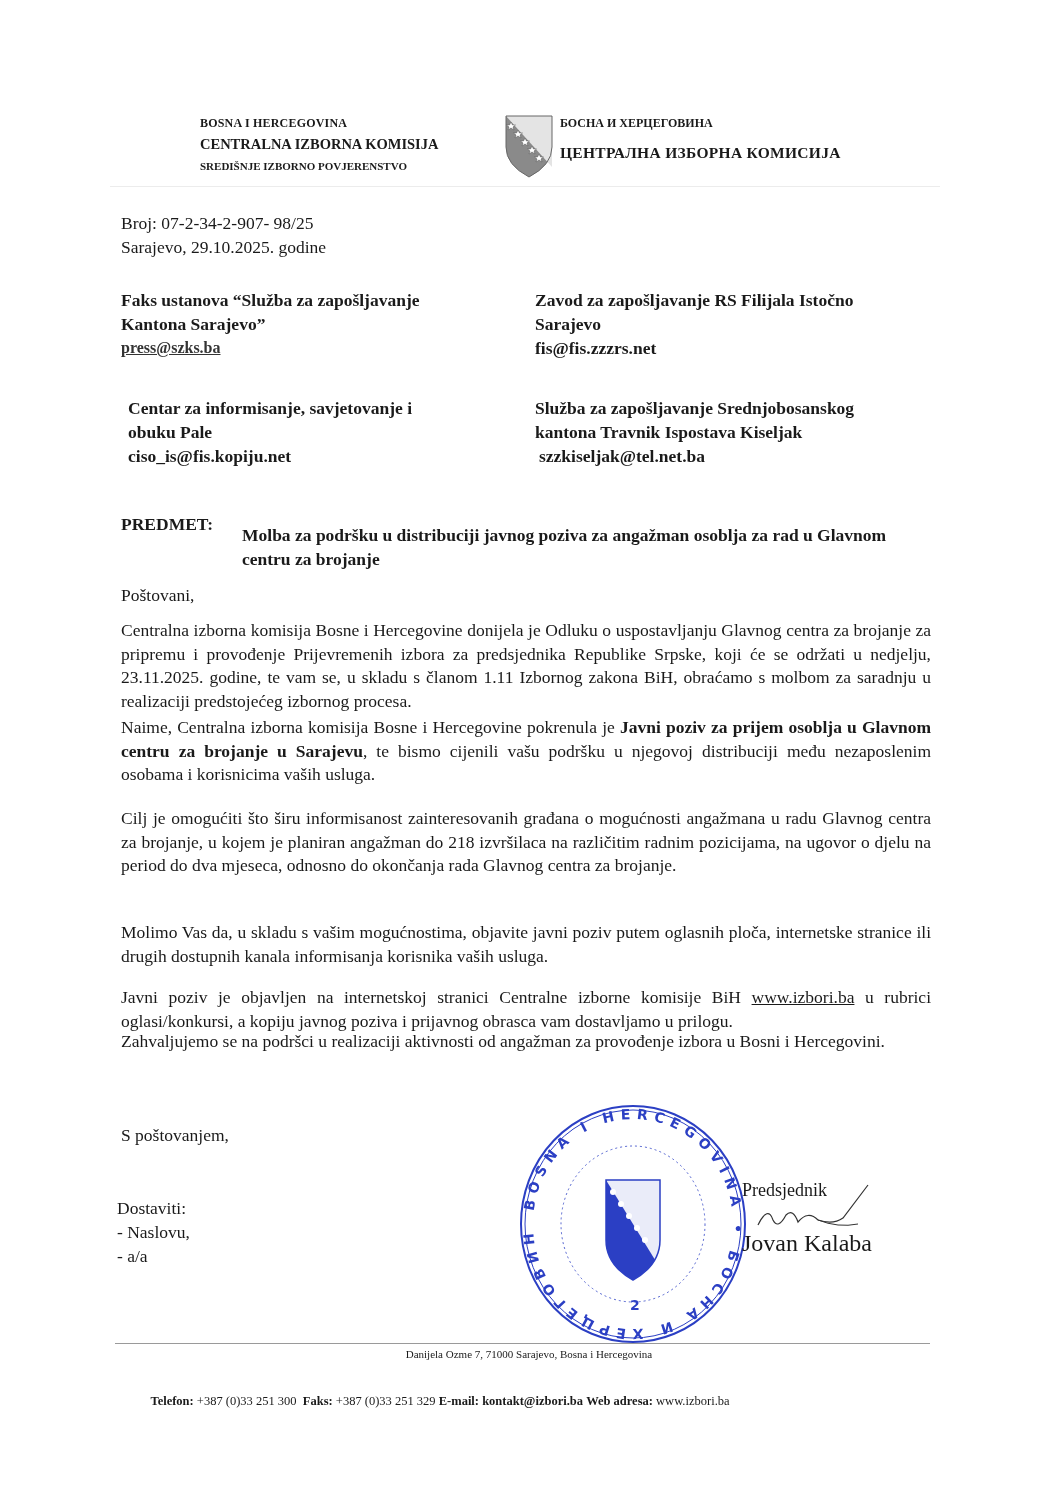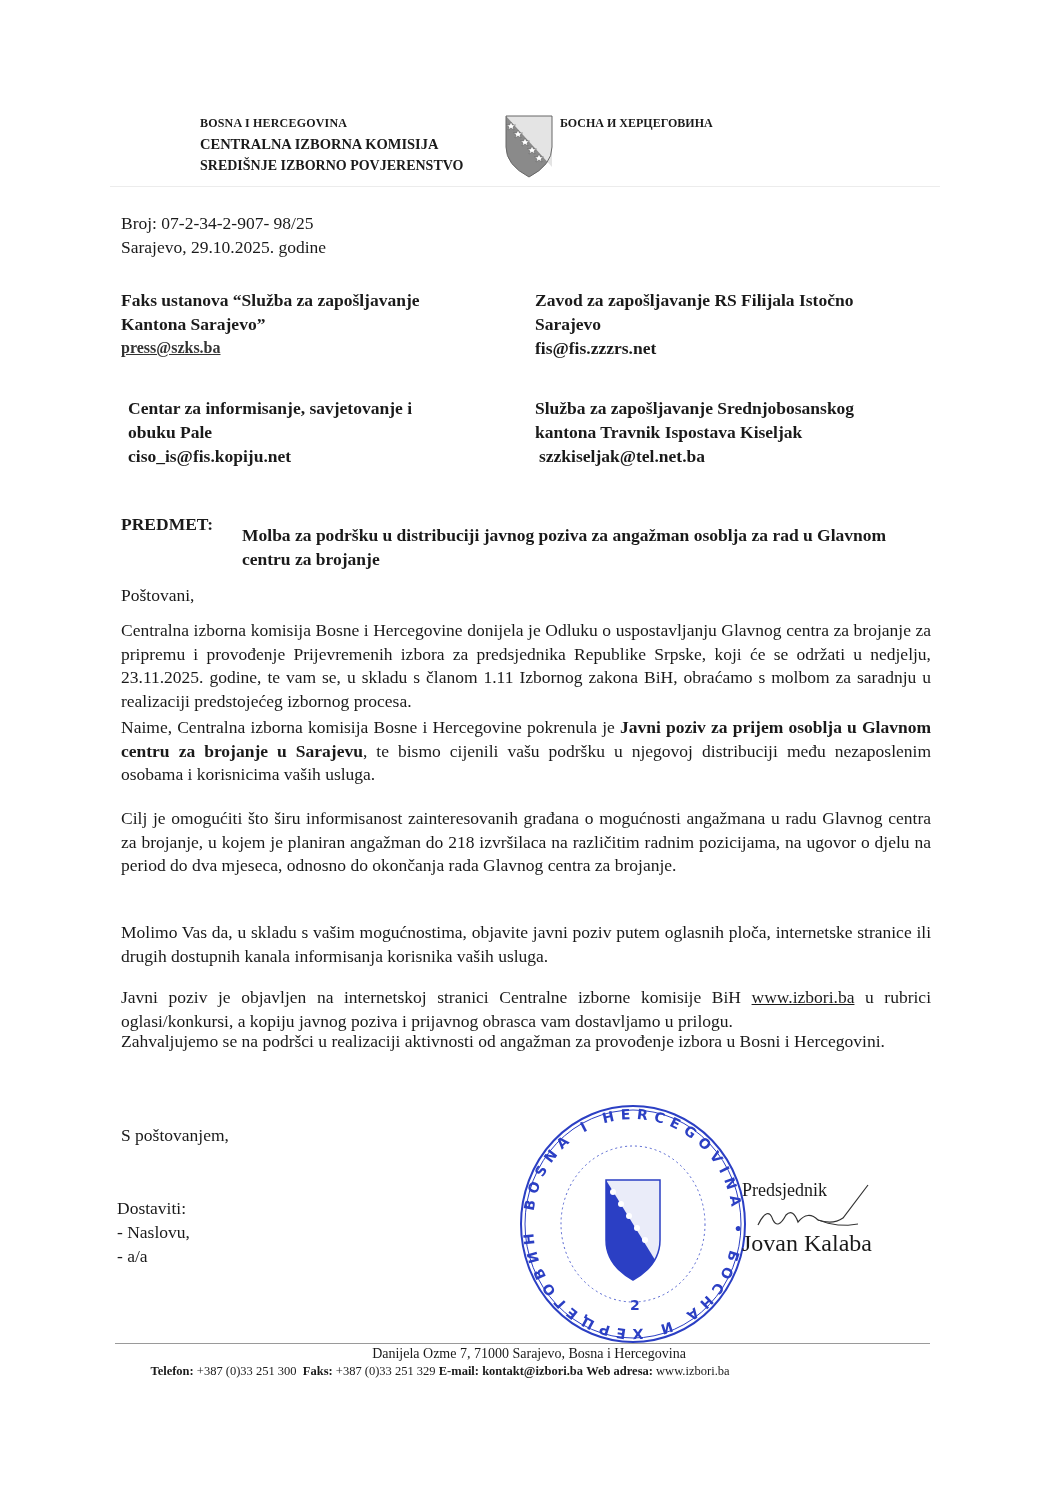--- a/index.html
+++ b/index.html
@@ -5,21 +5,21 @@
     html, body { margin: 0; padding: 0; background: #ffffff; }
     body {
       width: 1058px; height: 1496px; position: relative; overflow: hidden;
       font-family: "Liberation Serif", "DejaVu Serif", serif; color: #1a1a1a;
     }
     .abs { position: absolute; }
     
     .hdr-left { left: 200px; top: 113px; width: 305px; text-align: left; font-weight: bold; }
     .hdr-left .l1 { font-size: 12px; letter-spacing: 0.2px; line-height: 20px; }
     .hdr-left .l2 { font-size: 14.5px; line-height: 22px; }
-    .hdr-left .l3 { font-size: 14px; line-height: 22px; }
+    .hdr-left .l3 { font-size: 11px; line-height: 22px; }
     .hdr-right { left: 560px; top: 113px; width: 295px; font-weight: bold; }
     .hdr-right .l1 { font-size: 12px; line-height: 20px; }
     .hdr-right .l2 { font-size: 15.5px; line-height: 28px; margin-top: 6px; letter-spacing: 0.3px; }
     .crest { left: 503px; top: 113px; width: 52px; height: 66px; }
     .hdr-rule { left: 110px; top: 186px; width: 830px; height: 1px; background: #ececec; }
 
     .meta { left: 121px; top: 211px; font-size: 17.5px; line-height: 24px; }
 
     .addr { font-weight: bold; font-size: 17.5px; line-height: 24px; }
     .addr .email-u { text-decoration: underline; color: #333; font-size: 16px; }
@@ -46,22 +46,22 @@
 
     .closing { left: 121px; top: 1123px; font-size: 17.5px; line-height: 24px; }
     .deliver { left: 117px; top: 1196px; font-size: 17.5px; line-height: 24px; }
 
     .stamp { left: 518px; top: 1100px; width: 230px; height: 248px; }
     .sign-title { left: 742px; top: 1180px; font-size: 18px; }
     .sign-name { left: 742px; top: 1230px; font-size: 24px; }
     .signature { left: 748px; top: 1180px; width: 130px; height: 60px; }
 
     .ftr-rule { left: 115px; top: 1343px; width: 815px; height: 1px; background: #9a9a9a; }
-    .ftr1 { left: 0; width: 1058px; top: 1346px; text-align: center; font-size: 14px; line-height: 16px; }
-    .ftr2 { left: 0; width: 880px; top: 1363px; text-align: center; font-size: 12.5px; line-height: 16px; }
+    .ftr1 { left: 0; width: 1058px; top: 1346px; text-align: center; font-size: 11px; line-height: 16px; }
+    .ftr2 { left: 0; width: 880px; top: 1393px; text-align: center; font-size: 12.5px; line-height: 16px; }
     .ftr2 b { font-weight: bold; }
   </style>
 </head>
 <body>
 
 <div class="abs hdr-left">
   <div class="l1">BOSNA I HERCEGOVINA</div>
   <div class="l2">CENTRALNA IZBORNA KOMISIJA</div>
   <div class="l3">SREDIŠNJE IZBORNO POVJERENSTVO</div>
 </div>
@@ -76,20 +76,21 @@
       <polygon points="15,17 16.5,20 19.5,20 17,22 18,25 15,23 12,25 13,22 10.5,20 13.5,20"></polygon>
       <polygon points="22,25 23.5,28 26.5,28 24,30 25,33 22,31 19,33 20,30 17.5,28 20.5,28"></polygon>
       <polygon points="29,33 30.5,36 33.5,36 31,38 32,41 29,39 26,41 27,38 24.5,36 27.5,36"></polygon>
       <polygon points="36,41 37.5,44 40.5,44 38,46 39,49 36,47 33,49 34,46 31.5,44 34.5,44"></polygon>
     </g>
   </svg>
 </div>
 
 <div class="abs hdr-right">
   <div class="l1">БОСНА И ХЕРЦЕГОВИНА</div>
+  <div class="l2">ЦЕНТРАЛНА ИЗБОРНА КОМИСИЈА</div>
 </div>
 
 <div class="abs hdr-rule"></div>
 
 <div class="abs meta">
   <div>Broj: 07-2-34-2-907- 98/25</div>
   <div>Sarajevo,  29.10.2025. godine</div>
 </div>
 
 <div class="abs addr a1">

